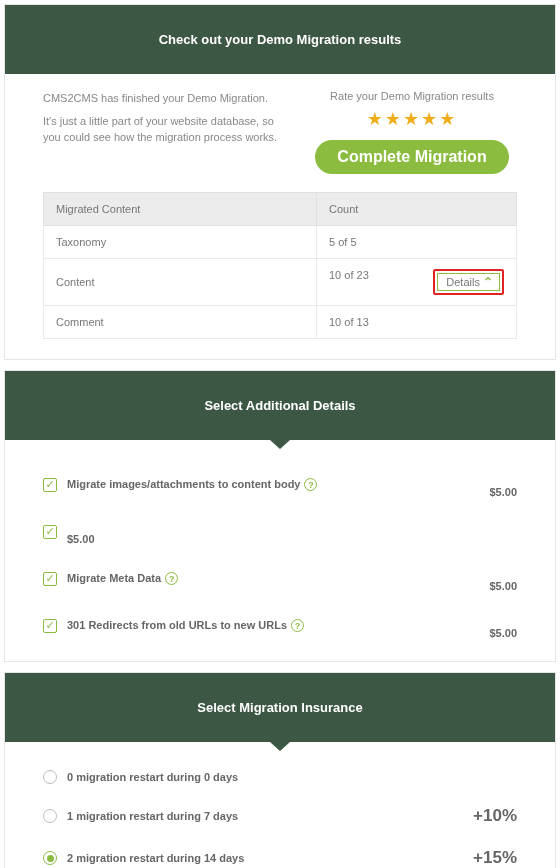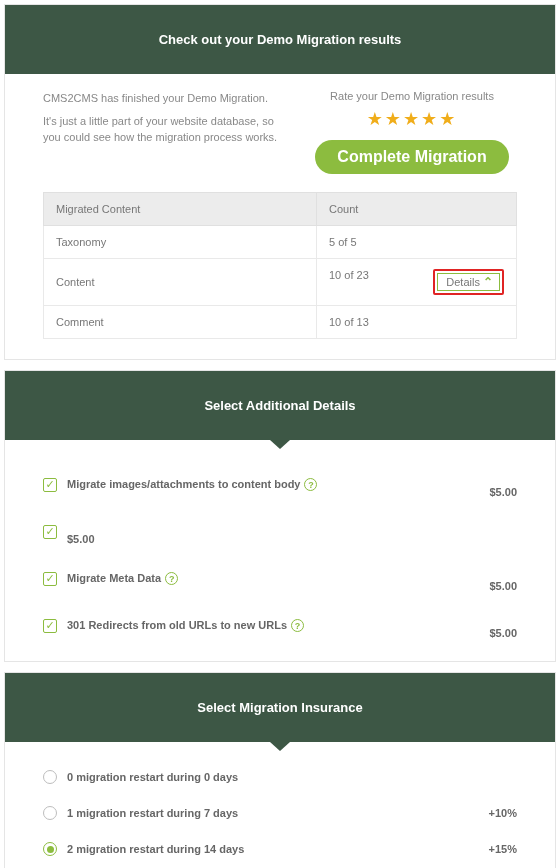--- a/index.html
+++ b/index.html
@@ -31,21 +31,21 @@
   .opt-row { display: flex; align-items: center; padding: 10px 0; border-bottom: 0; }
   .opt-label { font-weight: bold; color: #666; font-size: 11px; flex: 1; }
   .opt-price { font-weight: bold; color: #666; font-size: 11px; margin-top: 15px; }
   .checkbox { width: 14px; height: 14px; border: 1.5px solid #8cbc3f; border-radius: 2px; display: inline-flex; align-items: center; justify-content: center; margin-right: 10px; cursor: pointer; }
   .checkbox .mark { color: #8cbc3f; font-size: 11px; line-height: 1; }
   .helpq { display: inline-block; width: 13px; height: 13px; border: 1px solid #8cbc3f; color: #8cbc3f; border-radius: 50%; font-size: 9px; text-align: center; line-height: 13px; margin-left: 4px; cursor: pointer; }
 
   
   .ins-row { display: flex; align-items: center; padding: 11px 0; }
   .ins-label { font-weight: bold; color: #666; font-size: 11px; flex: 1; }
-  .ins-price { font-weight: bold; color: #666; font-size: 11px; }
+  .ins-price { font-weight: bold; color: #666; font-size: 17px; }
   .radio { width: 14px; height: 14px; border: 1.5px solid #bdbdbd; border-radius: 50%; margin-right: 10px; display: inline-flex; align-items: center; justify-content: center; cursor: pointer; }
   .radio.selected { border-color: #8cbc3f; }
   .radio .dot { width: 7px; height: 7px; border-radius: 50%; background: #8cbc3f; display: none; }
   .radio.selected .dot { display: block; }
 </style>
 </head>
 <body>
 
 <div class="panel">
   <div class="section-header">Check out your Demo Migration results</div>

